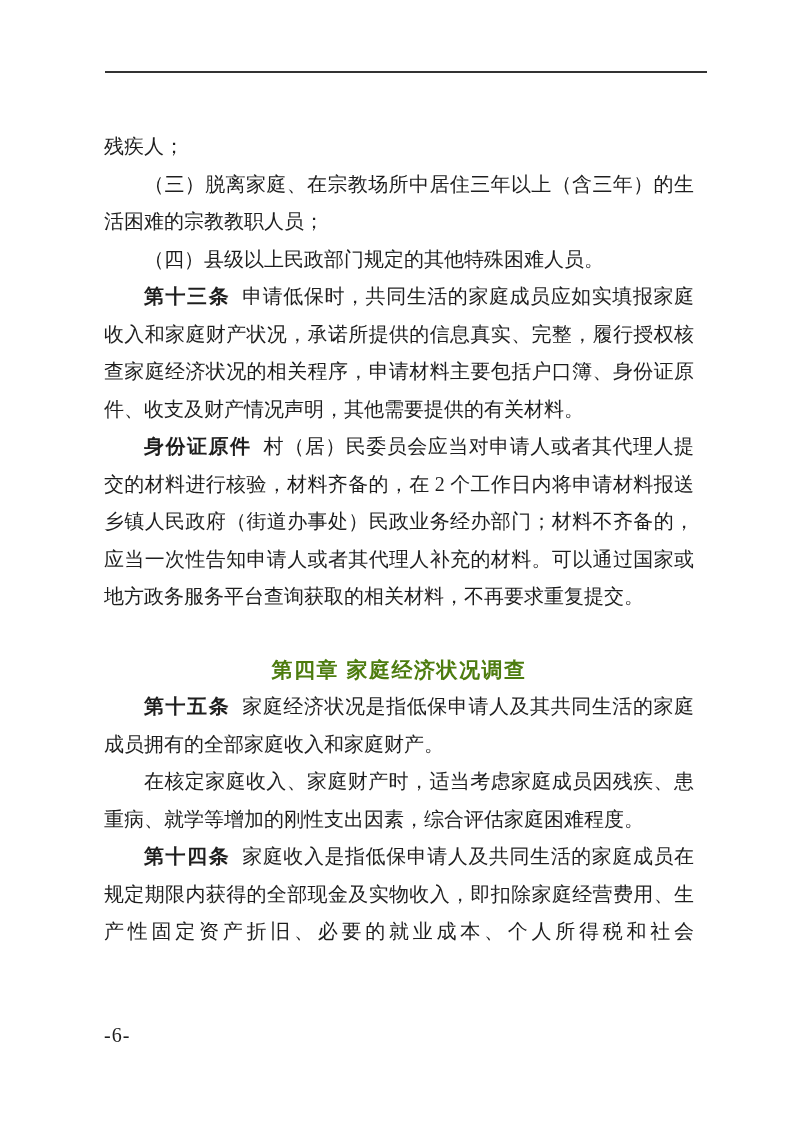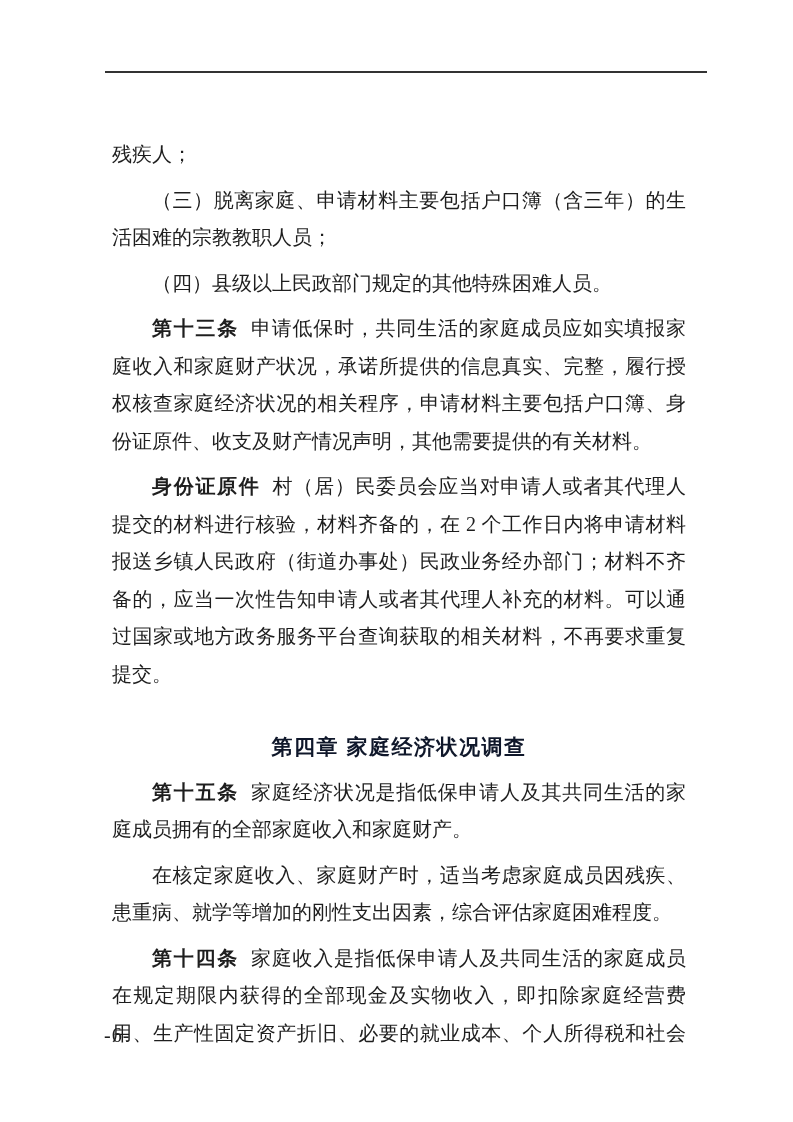--- a/index.html
+++ b/index.html
@@ -28,21 +28,21 @@
     position: absolute;
     top: 128px;
     left: 104px;
     width: 590px;
     font-size: 20px;
     line-height: 37.5px;
     text-align: justify;
     text-justify: inter-ideograph;
   }
   .content p {
-    margin: 8px;
+    margin: 0;
     padding: 0;
   }
   .para.indent {
     text-indent: 2em;
   }
   .para.cont-next {
     
     text-align-last: justify;
   }
   .term {
@@ -54,39 +54,39 @@
   .chapter {
     margin: 35px 0 0 0;
     text-align: center;
     text-align-last: center;
     text-indent: 0;
     font-family: "Liberation Sans", "DejaVu Sans", sans-serif;
     font-weight: 700;
     font-size: 21px;
     letter-spacing: 1.5px;
     line-height: 37.5px;
-    color: #0f172a;
+    color: #4d7c0f;
   }
   .page-number {
     position: absolute;
     top: 1024px;
     left: 104px;
     font-size: 20px;
     letter-spacing: 1px;
     color: #1e1e1e;
   }
 </style>
 </head>
 <body>
 
 <div class="page">
   <div class="header-rule"></div>
   <div class="content" id="content">
       <p class="para"><span class="para-text">残疾人；</span></p>
-      <p class="para indent"><span class="para-text">（三）脱离家庭、申请材料主要包括户口簿（含三年）的生活困难的宗教教职人员；</span></p>
+      <p class="para indent"><span class="para-text">（三）脱离家庭、在宗教场所中居住三年以上（含三年）的生活困难的宗教教职人员；</span></p>
       <p class="para indent"><span class="para-text">（四）县级以上民政部门规定的其他特殊困难人员。</span></p>
       <p class="para indent"><span class="term">第十三条</span><span class="para-text">申请低保时，共同生活的家庭成员应如实填报家庭收入和家庭财产状况，承诺所提供的信息真实、完整，履行授权核查家庭经济状况的相关程序，申请材料主要包括户口簿、身份证原件、收支及财产情况声明，其他需要提供的有关材料。</span></p>
       <p class="para indent"><span class="term">身份证原件</span><span class="para-text">村（居）民委员会应当对申请人或者其代理人提交的材料进行核验，材料齐备的，在 2 个工作日内将申请材料报送乡镇人民政府（街道办事处）民政业务经办部门；材料不齐备的，应当一次性告知申请人或者其代理人补充的材料。可以通过国家或地方政务服务平台查询获取的相关材料，不再要求重复提交。</span></p>
       <h2 class="chapter">第四章 家庭经济状况调查</h2>
       <p class="para indent"><span class="term">第十五条</span><span class="para-text">家庭经济状况是指低保申请人及其共同生活的家庭成员拥有的全部家庭收入和家庭财产。</span></p>
       <p class="para indent"><span class="para-text">在核定家庭收入、家庭财产时，适当考虑家庭成员因残疾、患重病、就学等增加的刚性支出因素，综合评估家庭困难程度。</span></p>
       <p class="para indent cont-next"><span class="term">第十四条</span><span class="para-text">家庭收入是指低保申请人及共同生活的家庭成员在规定期限内获得的全部现金及实物收入，即扣除家庭经营费用、生产性固定资产折旧、必要的就业成本、个人所得税和社会</span></p>
     </div>
   <div class="page-number">-6-</div>
 </div>

